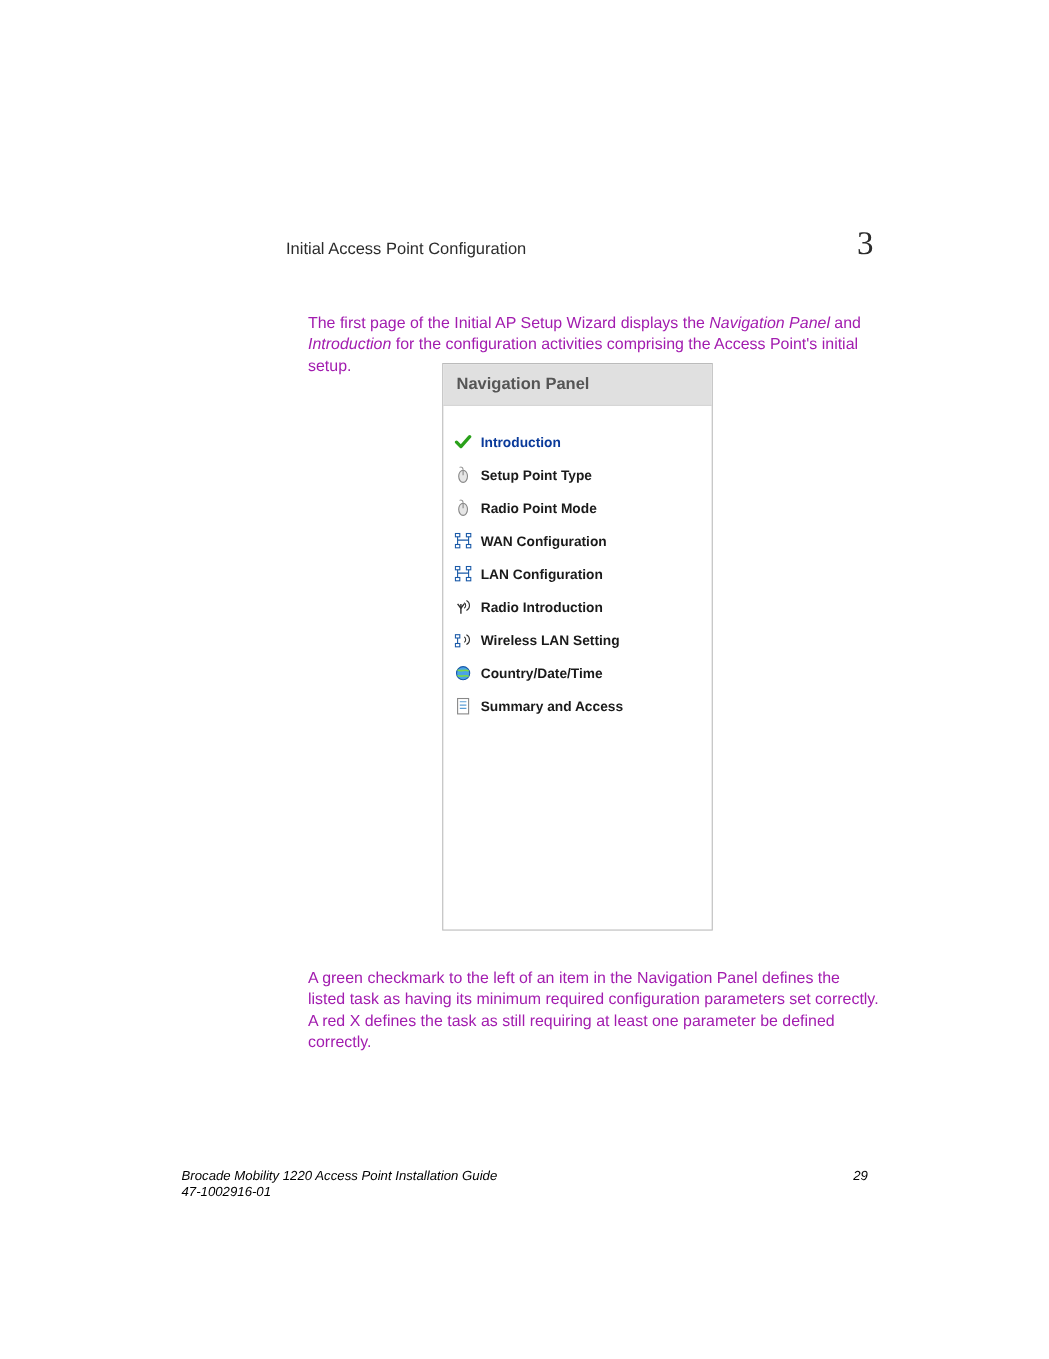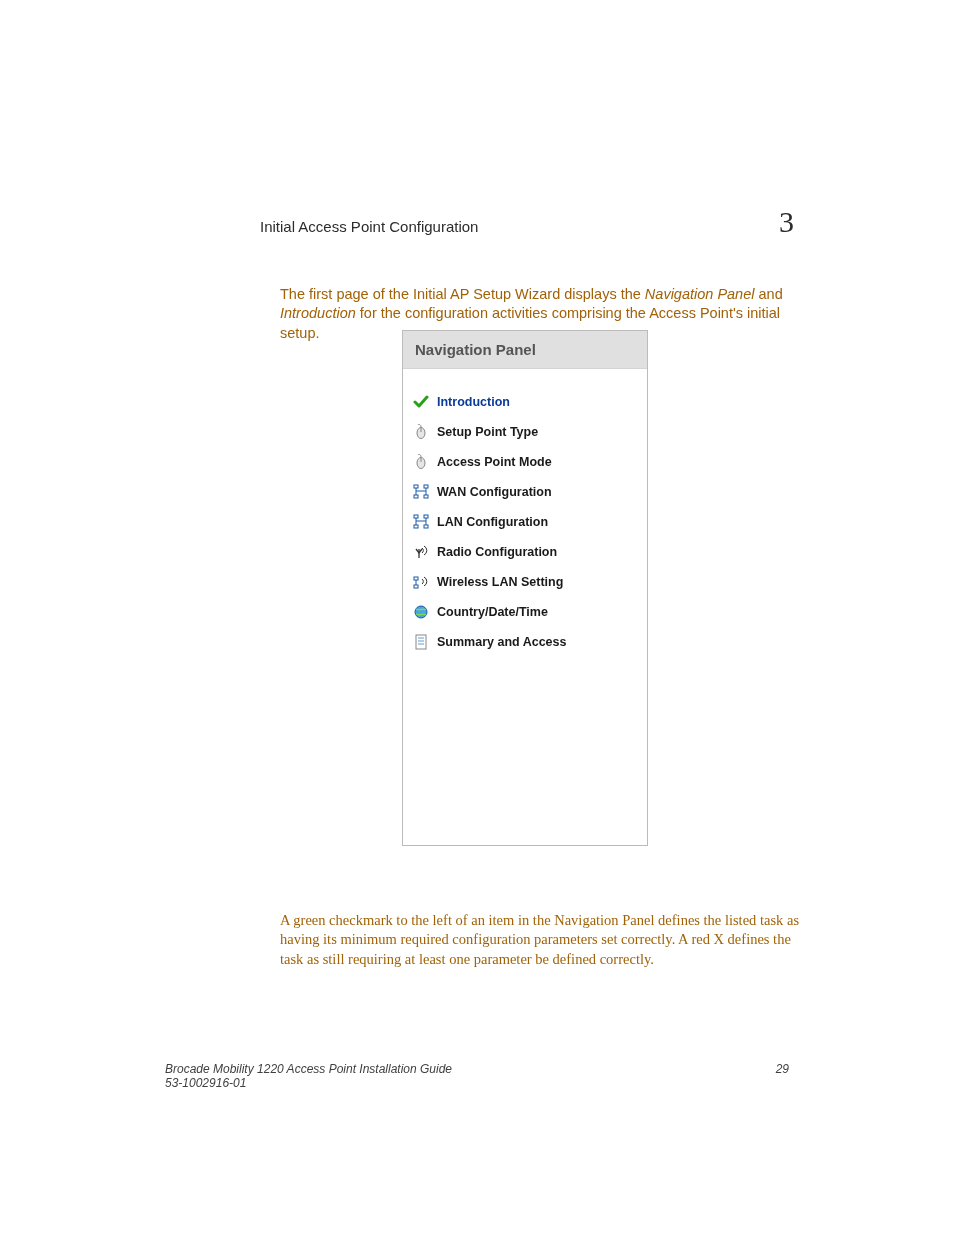--- a/index.html
+++ b/index.html
@@ -32,24 +32,24 @@
     font-family: Georgia, "Times New Roman", serif;
     font-size: 30px;
     color: #2c2c2c;
   }
   .intro-para, .outro-para {
     position: absolute;
     left: 280px;
     width: 520px;
     font-size: 14.5px;
     line-height: 1.35;
-    color: #a16207;
+    color: #a21caf;
   }
   .intro-para { top: 270px; }
-  .outro-para { top: 896px; font-family: Liberation Serif, serif; }
+  .outro-para { top: 866px; }
   em { font-style: italic; }
 
   .nav-panel {
     position: absolute;
     top: 330px;
     left: 402px;
     width: 246px;
     height: 516px;
     border: 1px solid #bbb;
     background: #fff;
@@ -89,21 +89,21 @@
     flex-shrink: 0;
   }
 
   .footer {
     position: absolute;
     bottom: 145px;
     left: 165px;
     right: 165px;
     font-style: italic;
     font-size: 12px;
-    color: #404040;
+    color: #000000;
     display: flex;
     justify-content: space-between;
     align-items: flex-start;
   }
   .footer .right { font-style: italic; }
 </style>
 </head>
 <body>
 
 <div class="page">
@@ -142,21 +142,21 @@
       </li>
 
       <li>
         <span class="ico">
           <svg viewBox="0 0 16 16" width="16" height="16">
               <ellipse cx="8" cy="9" rx="4" ry="5.5" fill="#e6e6e6" stroke="#888"></ellipse>
               <line x1="8" y1="3.5" x2="8" y2="8" stroke="#888"></line>
               <path d="M5 1 C5 0 8 0 8 3" fill="none" stroke="#888"></path>
             </svg>
         </span>
-        <span class="label">Access Point Mode</span>
+        <span class="label">Radio Point Mode</span>
       </li>
 
       <li>
         <span class="ico">
           <svg viewBox="0 0 16 16" width="16" height="16">
             <rect x="1" y="1" width="4" height="3" fill="none" stroke="#1a5aa8"></rect>
             <rect x="11" y="1" width="4" height="3" fill="none" stroke="#1a5aa8"></rect>
             <rect x="1" y="11" width="4" height="3" fill="none" stroke="#1a5aa8"></rect>
             <rect x="11" y="11" width="4" height="3" fill="none" stroke="#1a5aa8"></rect>
             <path d="M3 4 v3 h10 v-3 M3 11 v-4 M13 11 v-4" fill="none" stroke="#1a5aa8"></path>
@@ -180,21 +180,21 @@
 
       <li>
         <span class="ico">
           <svg viewBox="0 0 16 16" width="16" height="16">
             <line x1="6" y1="14" x2="6" y2="5" stroke="#333" stroke-width="1.3"></line>
             <path d="M3 5 L6 9 L9 5" fill="none" stroke="#333" stroke-width="1.3"></path>
             <path d="M9 4 a3 3 0 0 1 0 5" fill="none" stroke="#333"></path>
             <path d="M11 2 a5 5 0 0 1 0 9" fill="none" stroke="#333"></path>
           </svg>
         </span>
-        <span class="label">Radio Configuration</span>
+        <span class="label">Radio Introduction</span>
       </li>
 
       <li>
         <span class="ico">
           <svg viewBox="0 0 16 16" width="16" height="16">
             <rect x="1" y="3" width="4" height="3" fill="none" stroke="#1a5aa8"></rect>
             <rect x="1" y="11" width="4" height="3" fill="none" stroke="#1a5aa8"></rect>
             <path d="M3 6 v5" fill="none" stroke="#1a5aa8"></path>
             <path d="M9 5 a3 3 0 0 1 0 5" fill="none" stroke="#333"></path>
             <path d="M11 3 a5 5 0 0 1 0 9" fill="none" stroke="#333"></path>
@@ -226,18 +226,18 @@
       </li>
 
     </ul>
   </div>
 
   <p class="outro-para">A green checkmark to the left of an item in the Navigation Panel defines the listed task as having its minimum required configuration parameters set correctly. A red X defines the task as still requiring at least one parameter be defined correctly.</p>
 
   <div class="footer">
     <div class="left">
       <div>Brocade Mobility 1220 Access Point Installation Guide</div>
-      <div>53-1002916-01</div>
+      <div>47-1002916-01</div>
     </div>
     <div class="right">29</div>
   </div>
 
 </div>
 
 </body></html>

